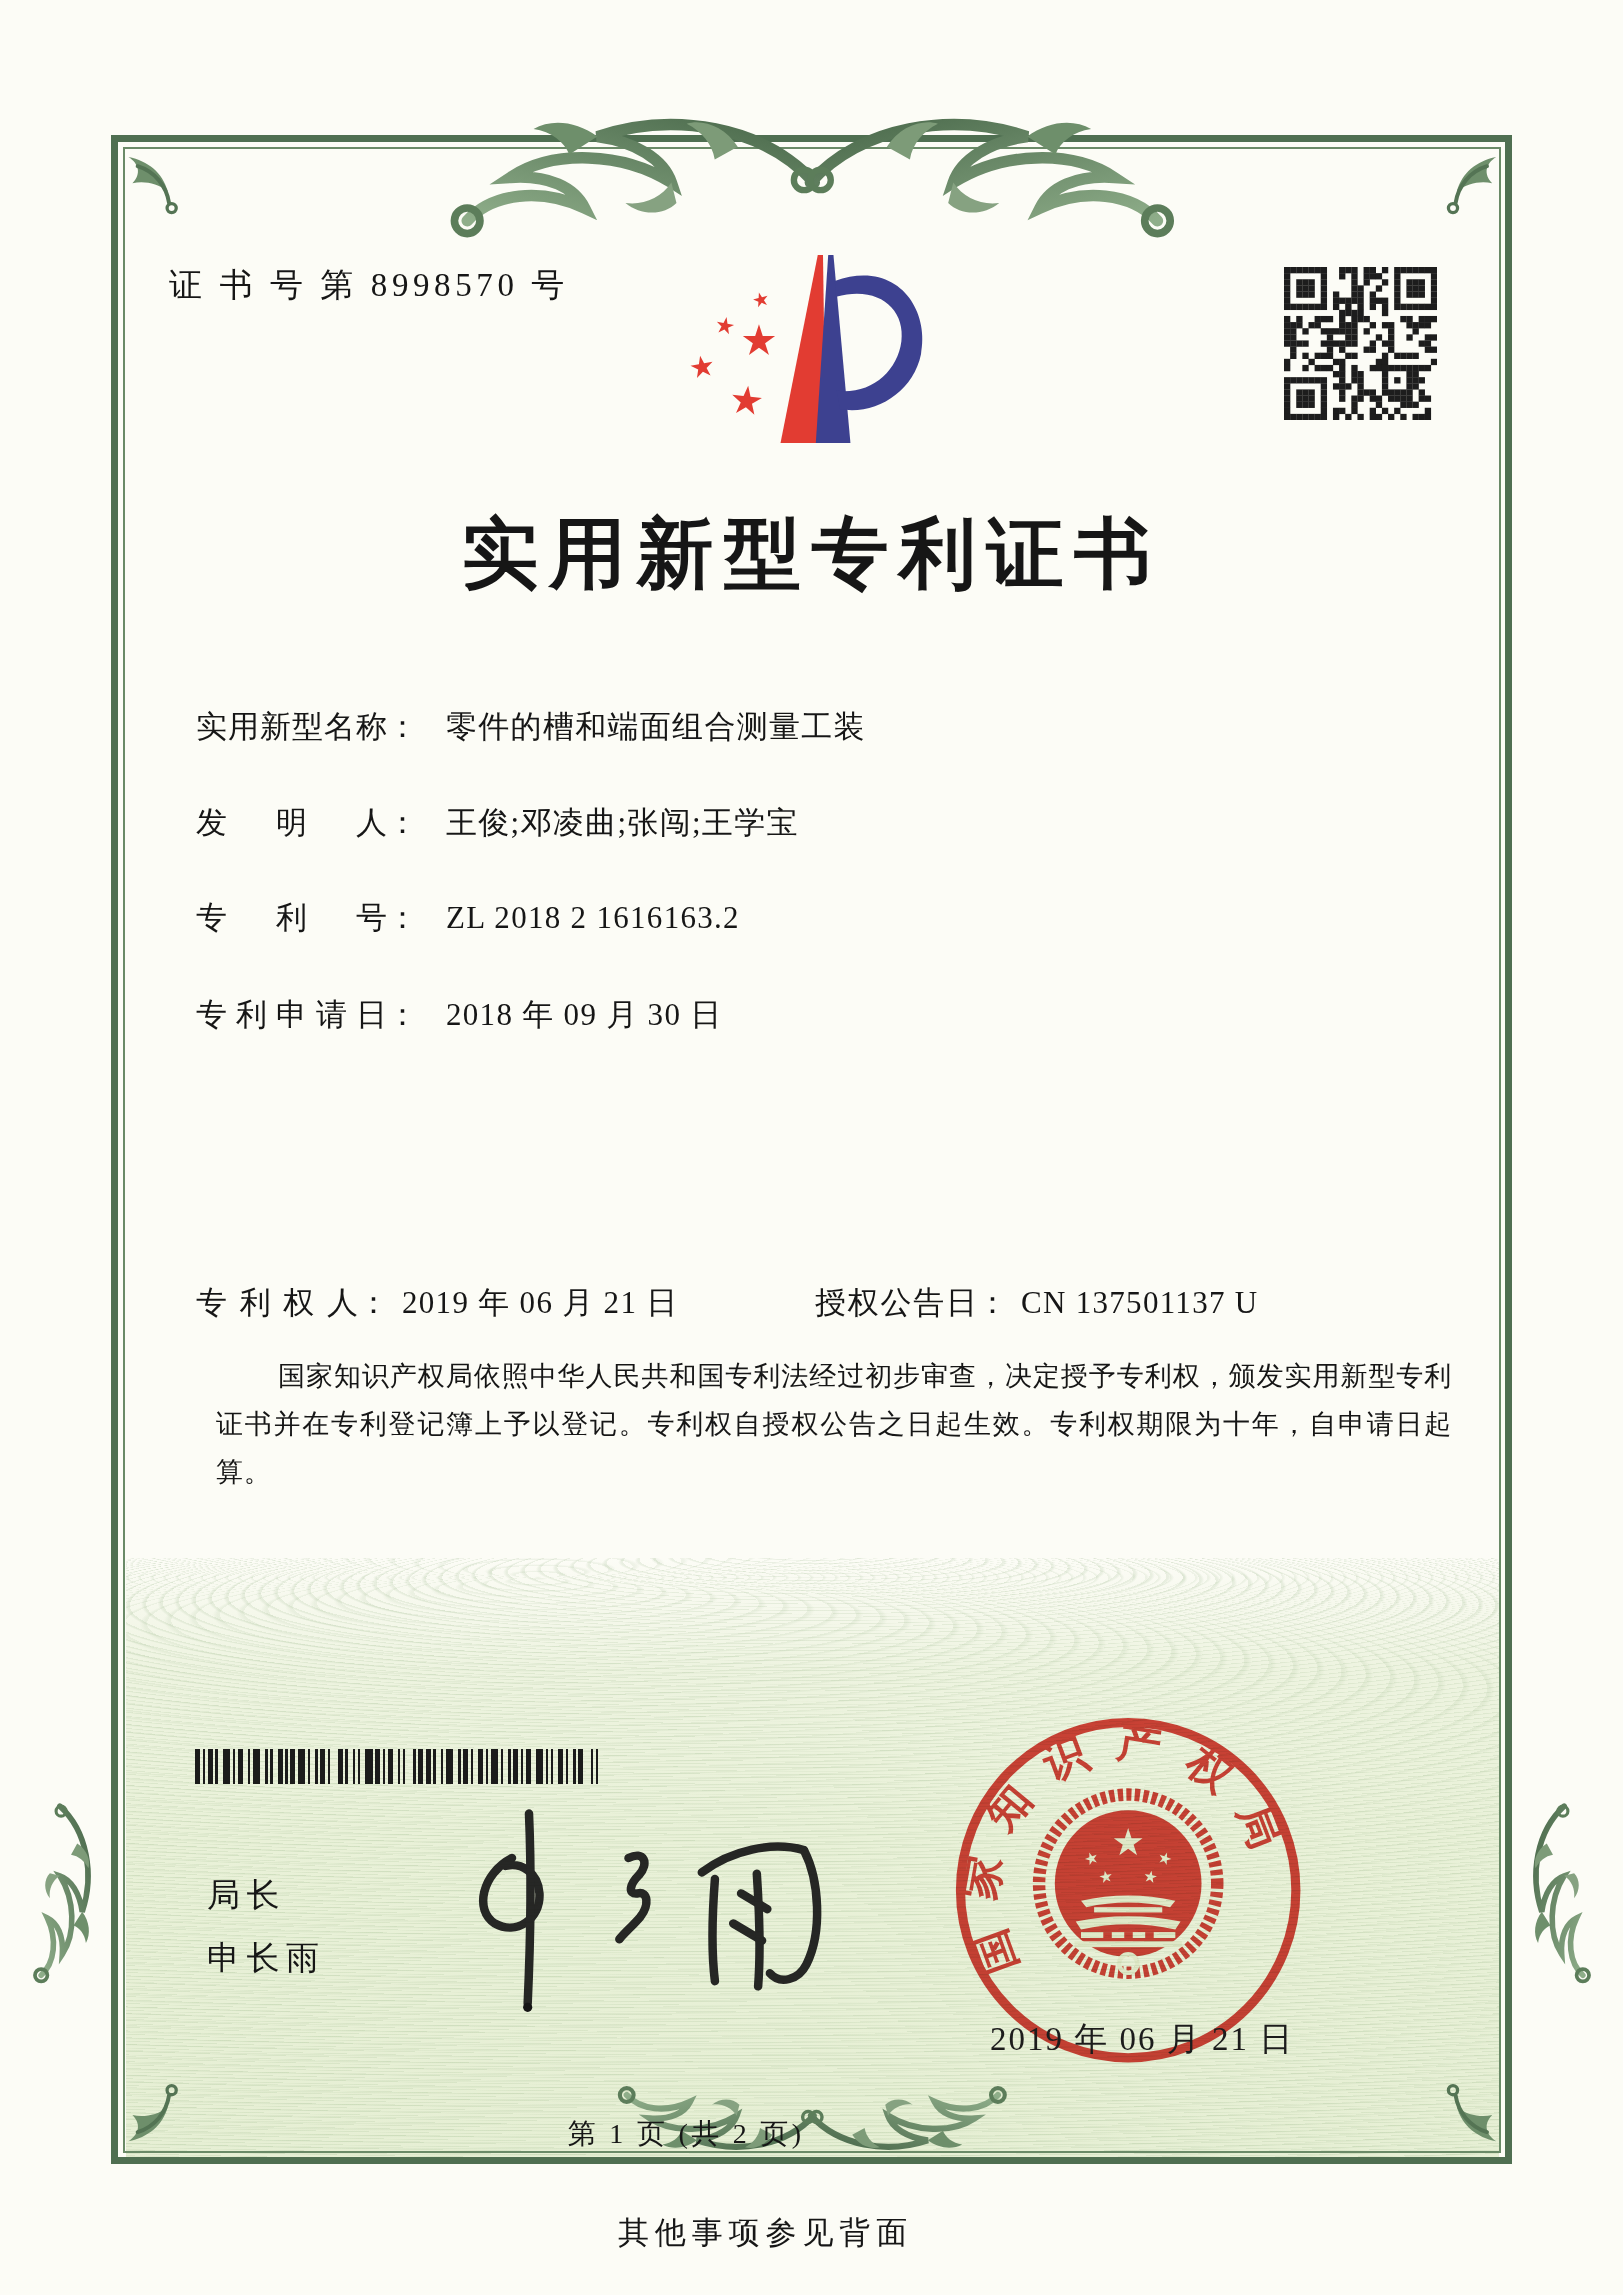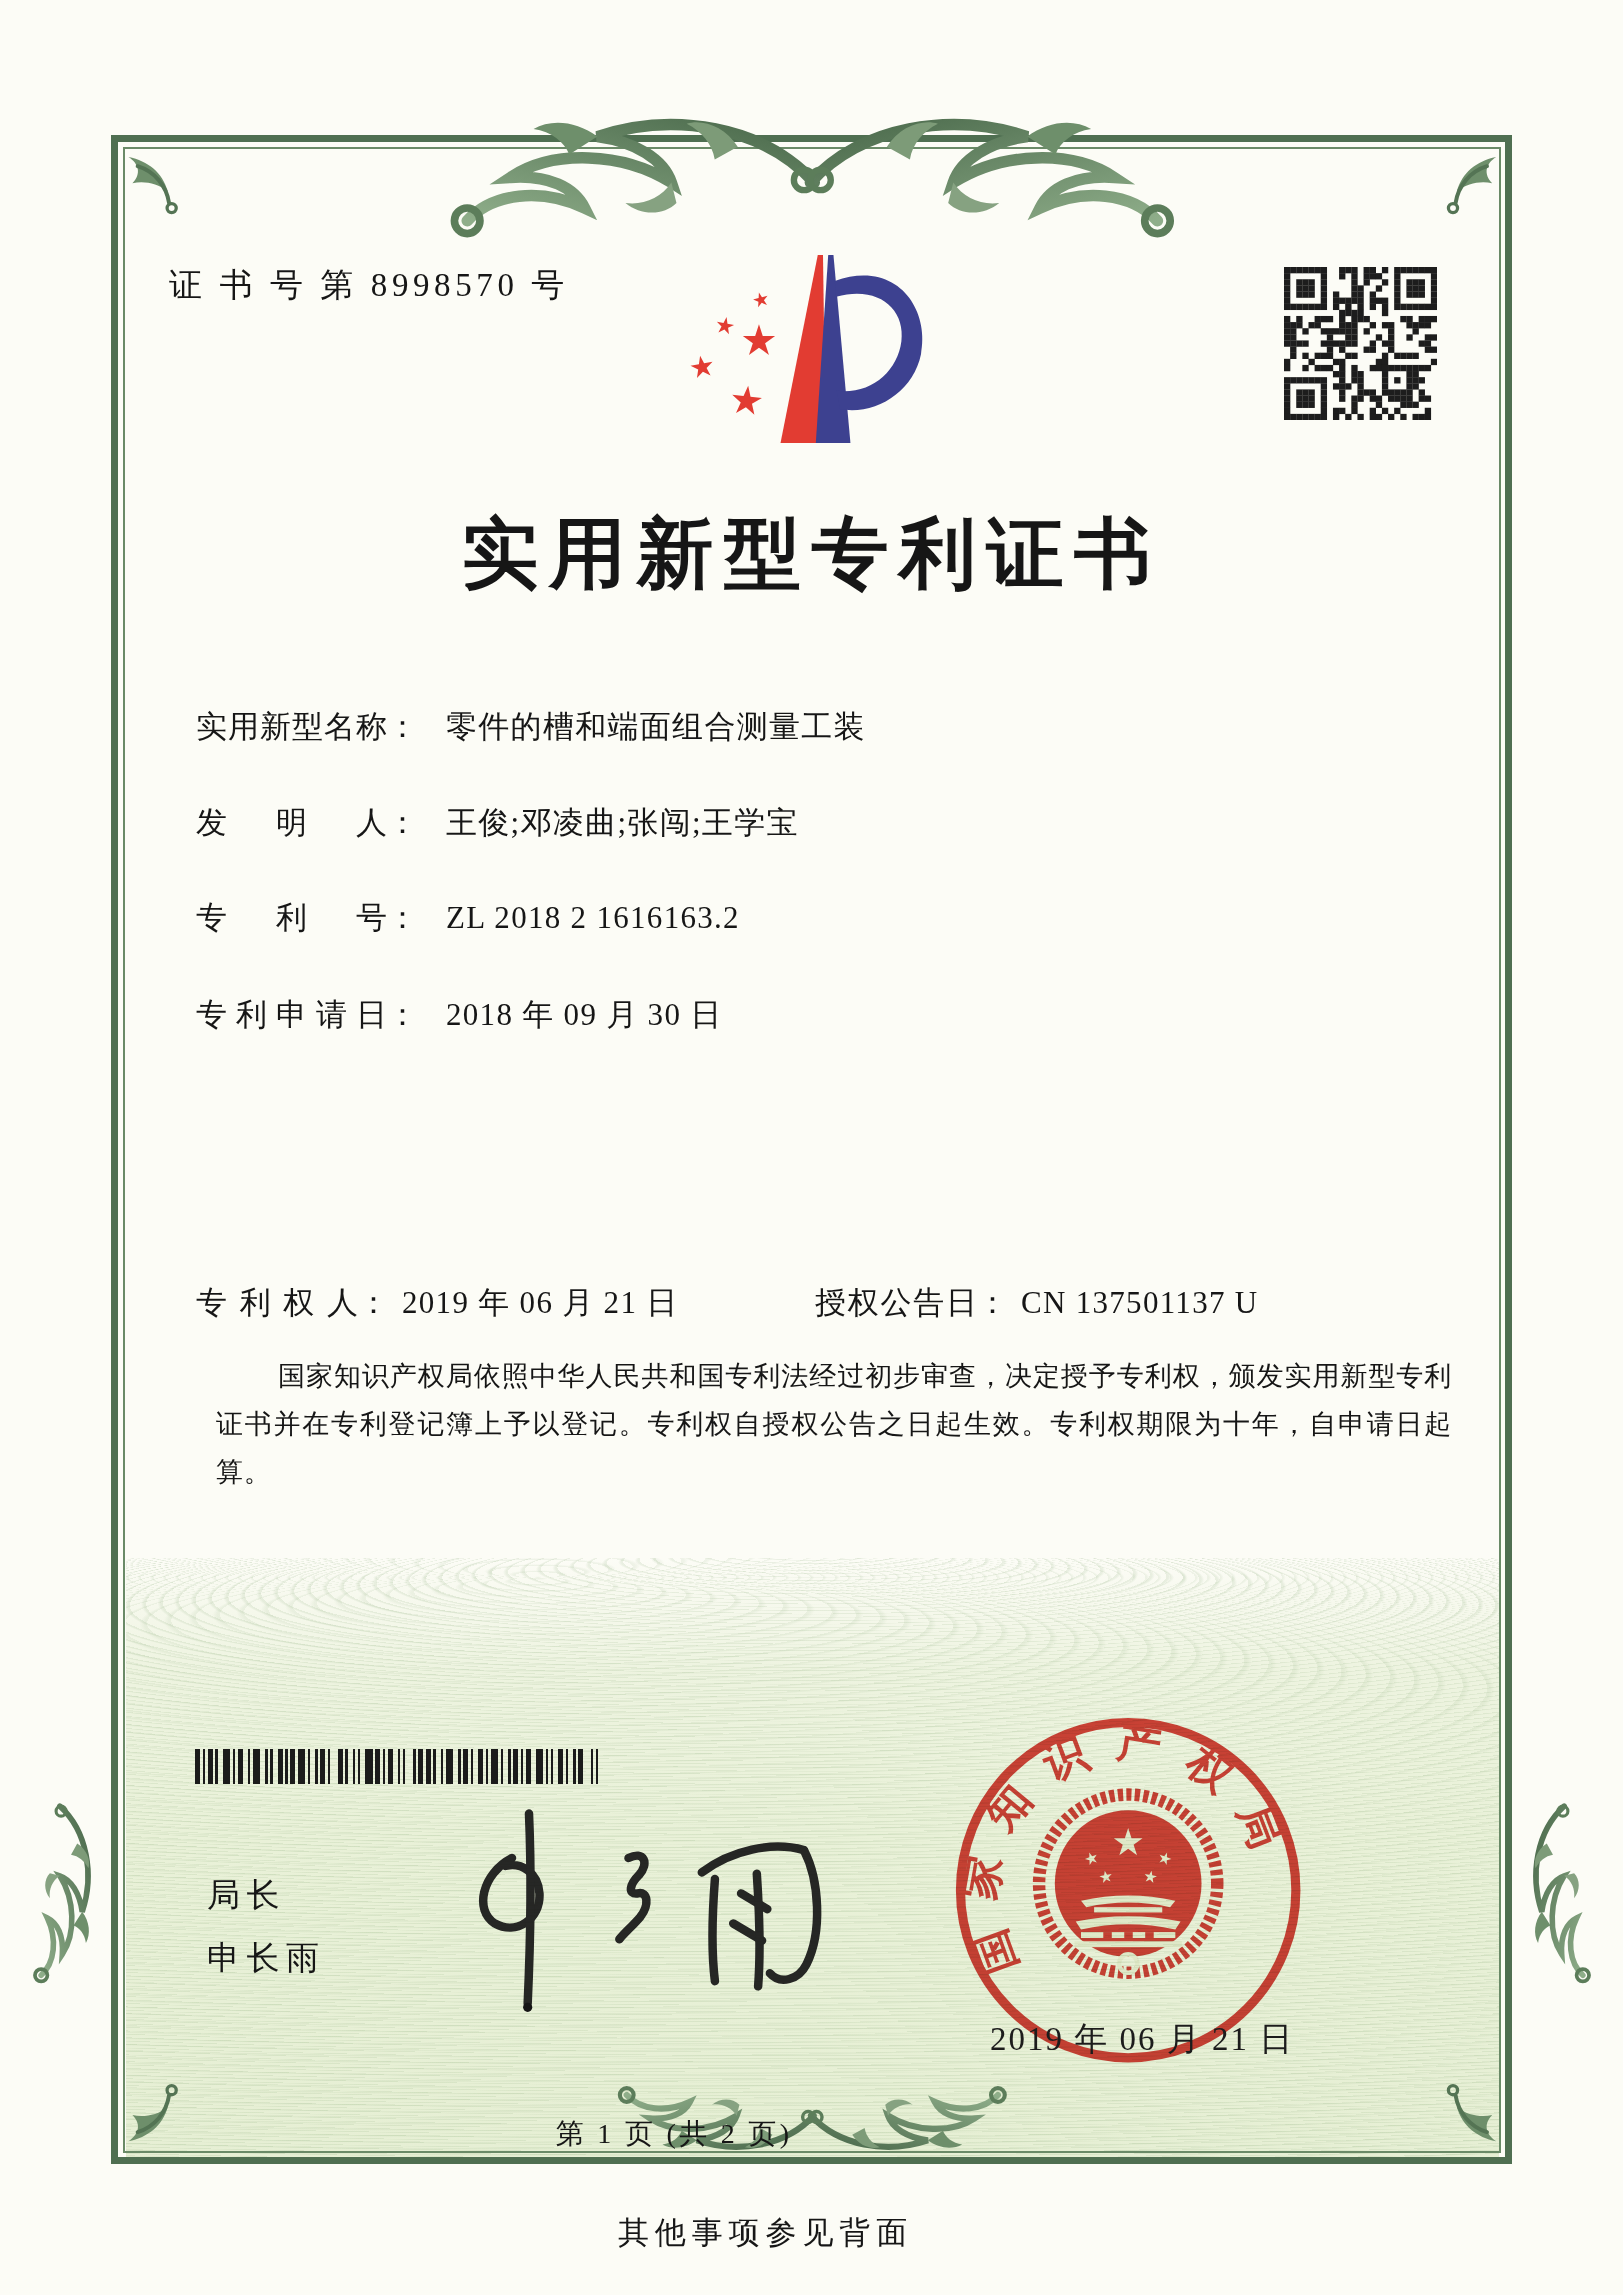--- a/index.html
+++ b/index.html
@@ -40,21 +40,21 @@
 
   
   .barcode{position:absolute;left:195px;top:1749px;width:414px;height:35px;display:flex;z-index:2;}
   .barcode span{height:100%;}
   .signer-title{position:absolute;left:207px;top:1873px;font-size:33px;letter-spacing:6.5px;z-index:2;}
   .signer-name{position:absolute;left:207px;top:1936px;font-size:33px;letter-spacing:6.5px;z-index:2;}
   .signature{position:absolute;left:419px;top:1795px;width:419px;height:223px;z-index:3;}
   .seal{position:absolute;left:950px;top:1712px;width:357px;height:357px;z-index:3;
         mix-blend-mode:multiply;opacity:.93;}
   .sealdate{position:absolute;left:990px;top:2017px;font-size:33px;letter-spacing:2px;z-index:4;color:#1c1c1c;}
-  .pagenum{position:absolute;left:111px;top:2115px;width:1126px;text-align:center;font-size:28px;letter-spacing:3.3px;z-index:2;}
+  .pagenum{position:absolute;left:111px;top:2115px;width:1126px;text-align:center;font-size:28px;letter-spacing:3.3px;z-index:2;padding-left:12px;}
   .backnote{position:absolute;left:111px;top:2212px;width:1309px;text-align:center;font-size:31px;letter-spacing:5.9px;z-index:2;}
 
   .deco{position:absolute;left:0;top:0;width:1624px;height:2295px;z-index:1;pointer-events:none;}
 </style>
 </head>
 <body>
 
 <div class="page">
 
   <div class="greenzone"></div>

